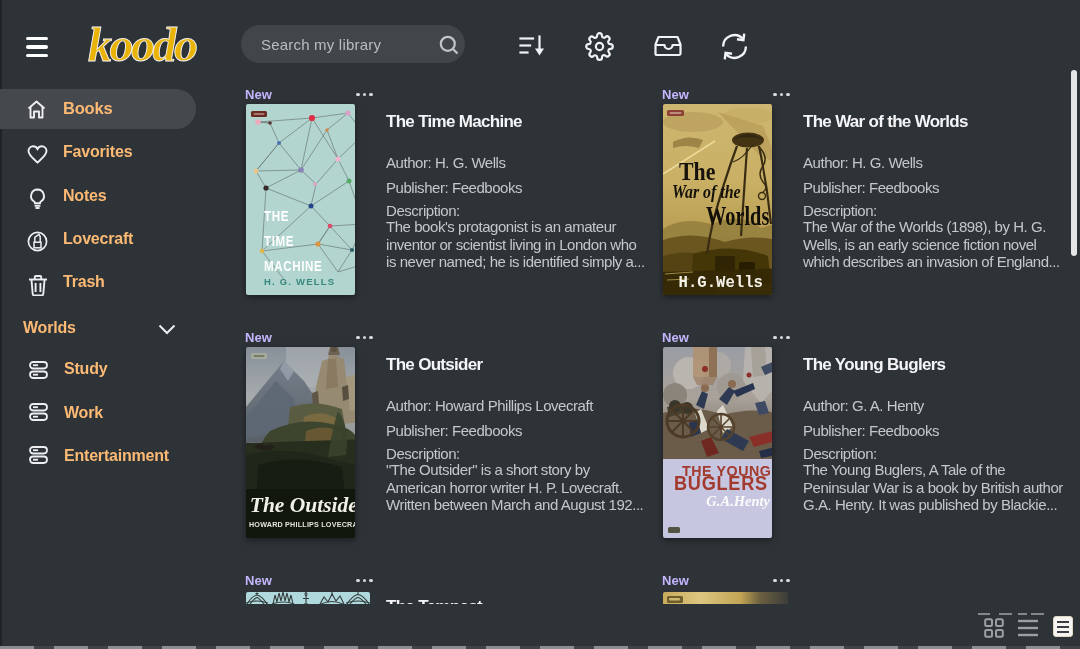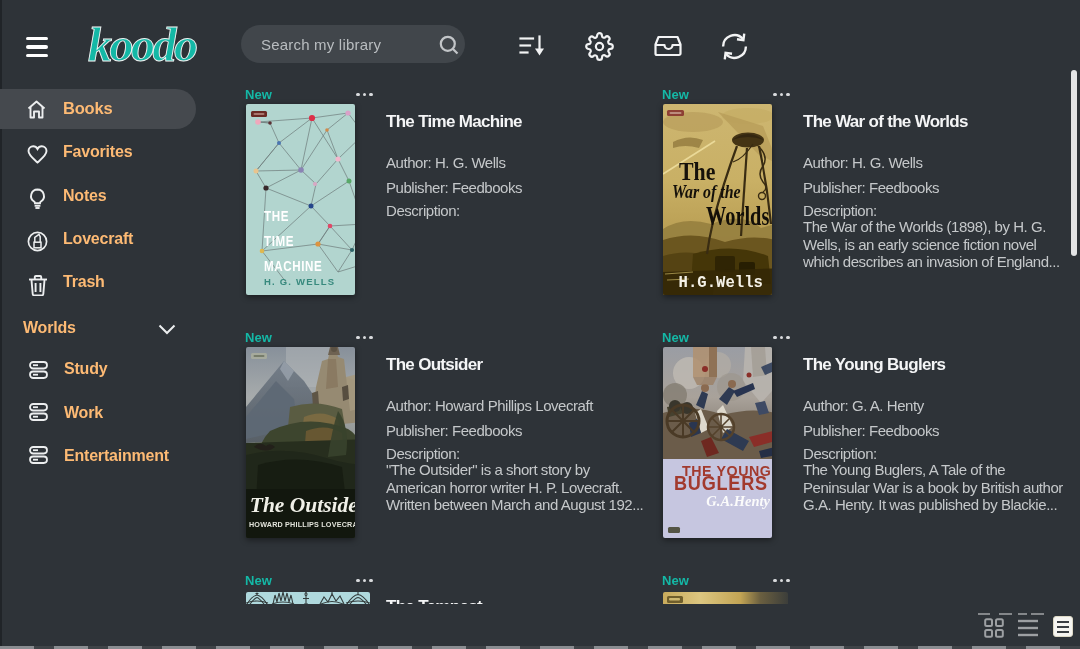--- a/index.html
+++ b/index.html
@@ -2,38 +2,38 @@
 <html><head>
 <meta charset="utf-8">
 <style>
 *{margin:0;padding:0;box-sizing:border-box}
 html,body{width:1080px;height:649px;overflow:hidden;background:#2e3338;font-family:"Liberation Sans",sans-serif;}
 #app{position:relative;width:1080px;height:649px;background:#2e3338;overflow:hidden}
 .abs{position:absolute}
 .lbl{position:absolute;color:#fdba74;font-size:16px;font-weight:700;line-height:1;letter-spacing:-0.2px}
 .meta{position:absolute;color:#c5c8ca;font-size:15px;line-height:1;letter-spacing:-0.45px}
 .title{position:absolute;color:#f4f5f6;font-size:17px;font-weight:700;line-height:1;letter-spacing:-0.7px}
-.new{position:absolute;color:#14b8a6;font-size:13px;font-weight:700;line-height:1;letter-spacing:0.1px}
+.new{position:absolute;color:#c4b5fd;font-size:13px;font-weight:700;line-height:1;letter-spacing:0.1px}
 .dots{position:absolute;display:flex;gap:3.2px}
 .dots i{width:3.5px;height:3.5px;border-radius:50%;background:#d9dbdd;display:block}
 .cover{position:absolute;width:109px;height:191px;border-radius:2px;overflow:hidden;box-shadow:0 2px 6px rgba(0,0,0,.45)}
 .desc{position:absolute;color:#c5c8ca;font-size:15px;line-height:17.5px;letter-spacing:-0.45px}
 svg{display:block}
 </style>
 </head>
 <body>
 <div id="app">
 
 <div class="abs" style="left:0;top:0;width:2px;height:649px;background:#202428"></div>
 
 <div class="abs" style="left:26px;top:37px;width:22px;height:3.4px;background:#fff;border-radius:2px"></div>
 <div class="abs" style="left:26px;top:45.4px;width:22px;height:3.4px;background:#fff;border-radius:2px"></div>
 <div class="abs" style="left:26px;top:53.8px;width:22px;height:3.4px;background:#fff;border-radius:2px"></div>
 
-<div class="abs" style="left:88px;top:17px;width:130px;height:52px;color:#14b8a6;font-family:'Liberation Serif',serif;font-style:italic;font-weight:700;font-size:48px;letter-spacing:-2.5px;-webkit-text-stroke:0.9px #f3f3f3">koodo</div>
+<div class="abs" style="left:88px;top:17px;width:130px;height:52px;color:#eab308;font-family:'Liberation Serif',serif;font-style:italic;font-weight:700;font-size:48px;letter-spacing:-2.5px;-webkit-text-stroke:0.9px #f3f3f3">koodo</div>
 
 <div class="abs" style="left:241px;top:25px;width:224px;height:38px;border-radius:19px;background:#41464b"></div>
 <div class="abs" style="left:261px;top:37px;color:#b9bdc0;font-size:15px;line-height:1;letter-spacing:0.2px">Search my library</div>
 <svg class="abs" style="left:438px;top:34px" width="22" height="22" viewBox="0 0 22 22" fill="none" stroke="#c2c5c8" stroke-width="2.2">
       <circle cx="9.8" cy="9.8" r="7"></circle>
       <line x1="15" y1="15" x2="19.5" y2="19.5"></line>
     </svg>
 
 <svg class="abs" style="left:519px;top:34px" width="26" height="25" viewBox="0 0 26 25" fill="none" stroke="#f2f3f4" stroke-width="2.2" stroke-linecap="square">
 <line x1="1.5" y1="4.5" x2="14" y2="4.5"></line>
@@ -174,20 +174,21 @@
 </g>
 <text x="18" y="181" fill="#37897d" font-family="Liberation Sans,sans-serif" font-weight="700" font-size="9.5" letter-spacing="1.2">H. G. WELLS</text>
 <rect x="5" y="7" width="16" height="6" rx="1.5" fill="#6a2a24"></rect>
 <rect x="7.5" y="9" width="11" height="2" rx="1" fill="#b88a80" opacity="0.8"></rect>
 </svg>
 </div>
 <div class="title" style="left:386px;top:113px">The Time Machine</div>
 <div class="meta" style="left:386px;top:154.5px">Author: H. G. Wells</div>
 <div class="meta" style="left:386px;top:179.5px">Publisher: Feedbooks</div>
 <div class="meta" style="left:386px;top:202.5px">Description:</div>
+<div class="desc" style="left:386px;top:218px;width:290px">The book's protagonist is an amateur<br>inventor or scientist living in London who<br>is never named; he is identified simply a...</div>
 
 <div class="new" style="left:662px;top:88px">New</div>
 <div class="dots" style="left:773px;top:92.5px">
       <i></i>
       <i></i>
       <i></i>
     </div>
 <div class="cover" style="left:663px;top:104px" id="cov2">
 <svg width="125" height="191" viewBox="0 0 125 191">
 <defs>

